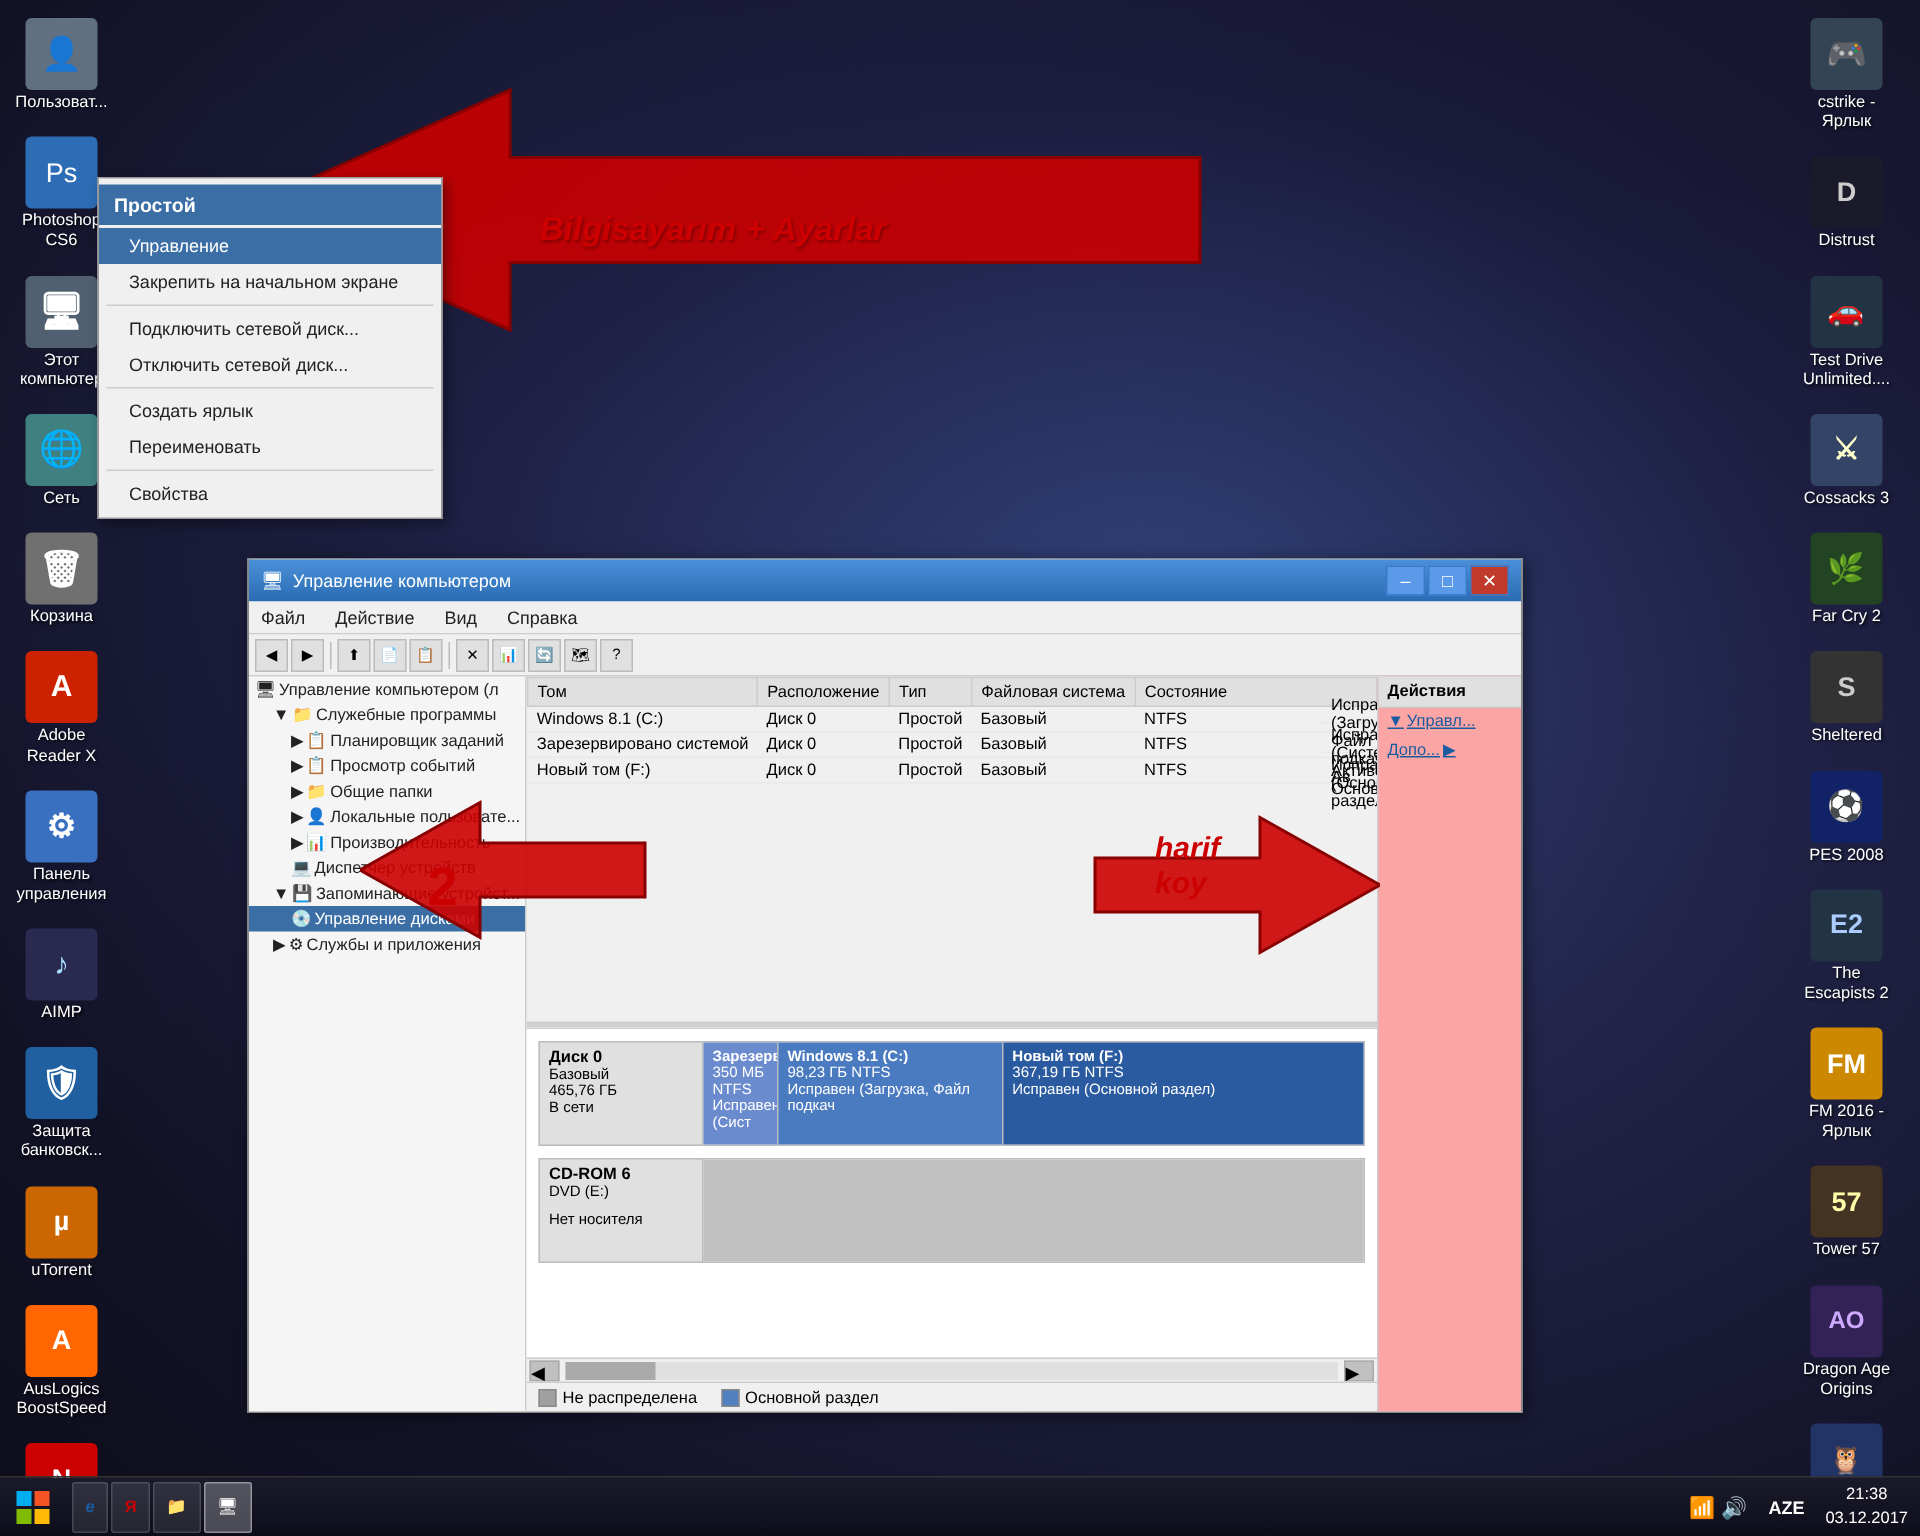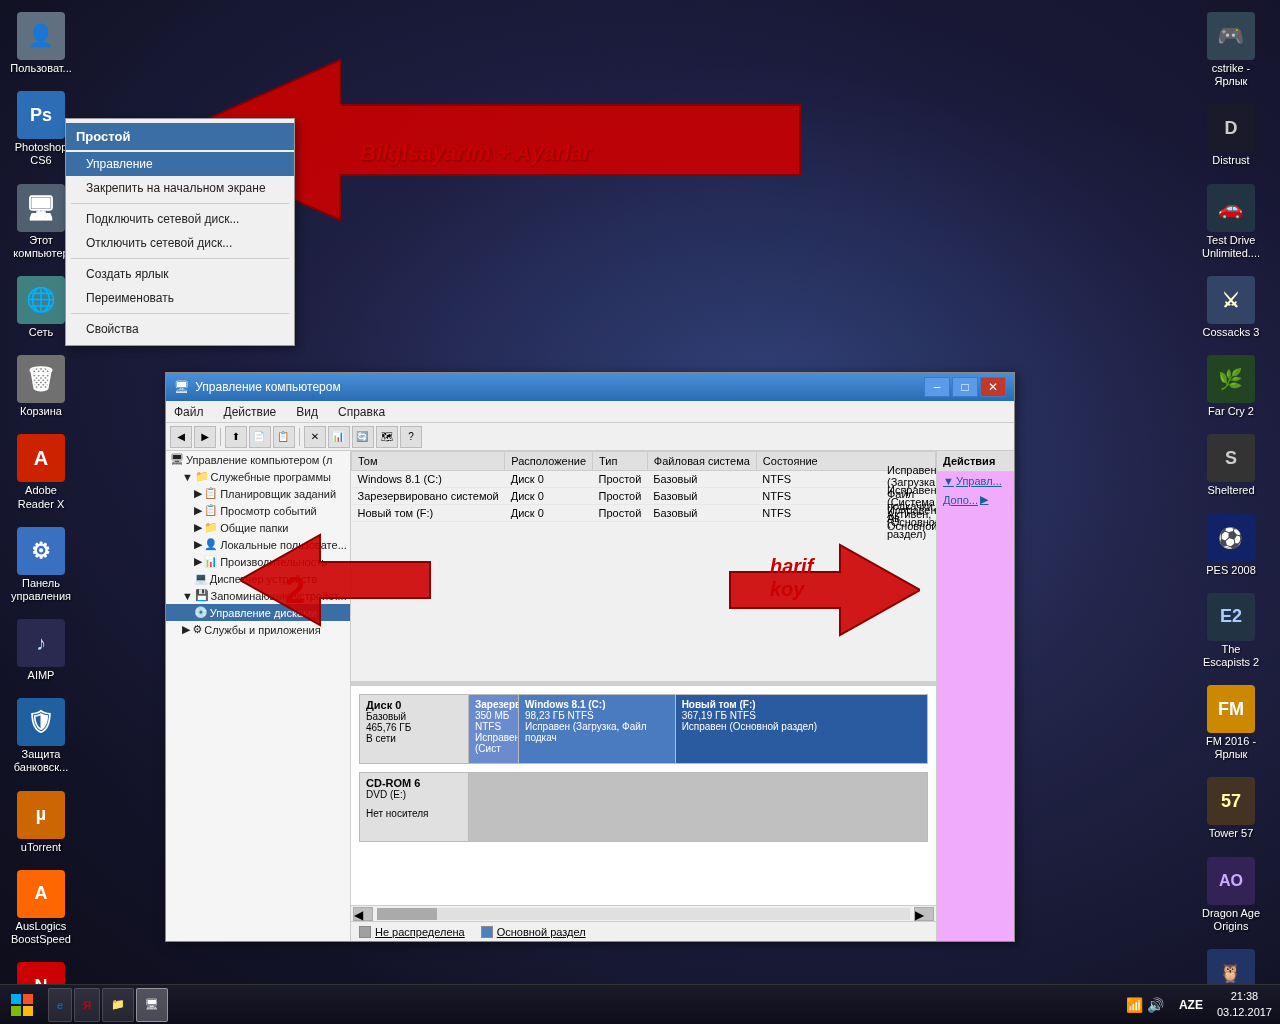--- a/index.html
+++ b/index.html
@@ -383,31 +383,30 @@
       display: flex;
       align-items: center;
       padding: 0 8px;
       font-size: 11px;
       gap: 16px;
     }
     .legend-item {
       display: flex;
       align-items: flex-end;
       gap: 4px;
-      text-decoration: underline;
     }
     .legend-box {
       width: 12px;
       height: 12px;
       border: 1px solid #888;
     }
 
     .cm-actions-pane {
-      width: 78px;
-      background: #f0abfc;
+      width: 96px;
+      background: #fca5a5;
       border-left: 1px solid #ccc;
       font-size: 11px;
     }
     .cm-actions-title {
       background: #e0e0e0;
       padding: 4px 6px;
       font-weight: bold;
       border-bottom: 1px solid #ccc;
       font-size: 11px;
     }
@@ -532,21 +531,21 @@
 <body>
 
 <div class="desktop">
 
   <div class="desktop-icons-left">
     <div class="desktop-icon">
       <div class="icon-img ico-folder" style="background:#607080; color:white;">👤</div>
       <div class="icon-label">Пользоват...</div>
     </div>
     <div class="desktop-icon">
-      <div class="icon-img" style="background:#2d6db5; color:white; font-weight:bold; font-size:18px;">Ps</div>
+      <div class="icon-img" style="background:#2d6db5; color:white; font-weight:normal; font-size:18px;">Ps</div>
       <div class="icon-label">Photoshop CS6</div>
     </div>
     <div class="desktop-icon">
       <div class="icon-img" style="background:#506070; color:white; font-size:24px;">🖥</div>
       <div class="icon-label">Этот компьютер</div>
     </div>
     <div class="desktop-icon">
       <div class="icon-img" style="background:#408080; color:white; font-size:24px;">🌐</div>
       <div class="icon-label">Сеть</div>
     </div>

